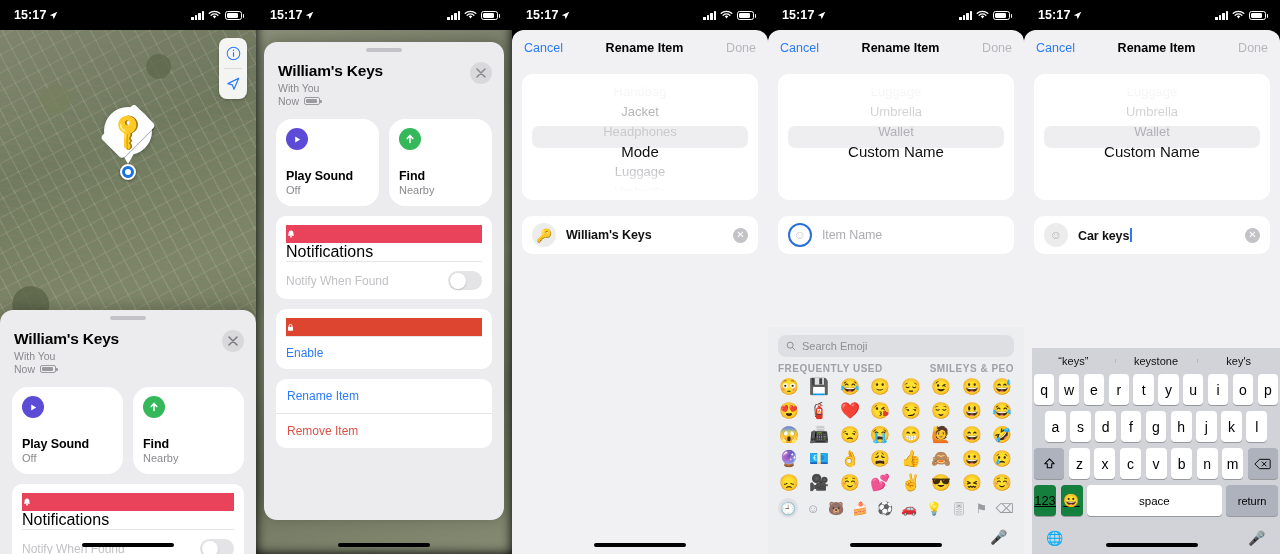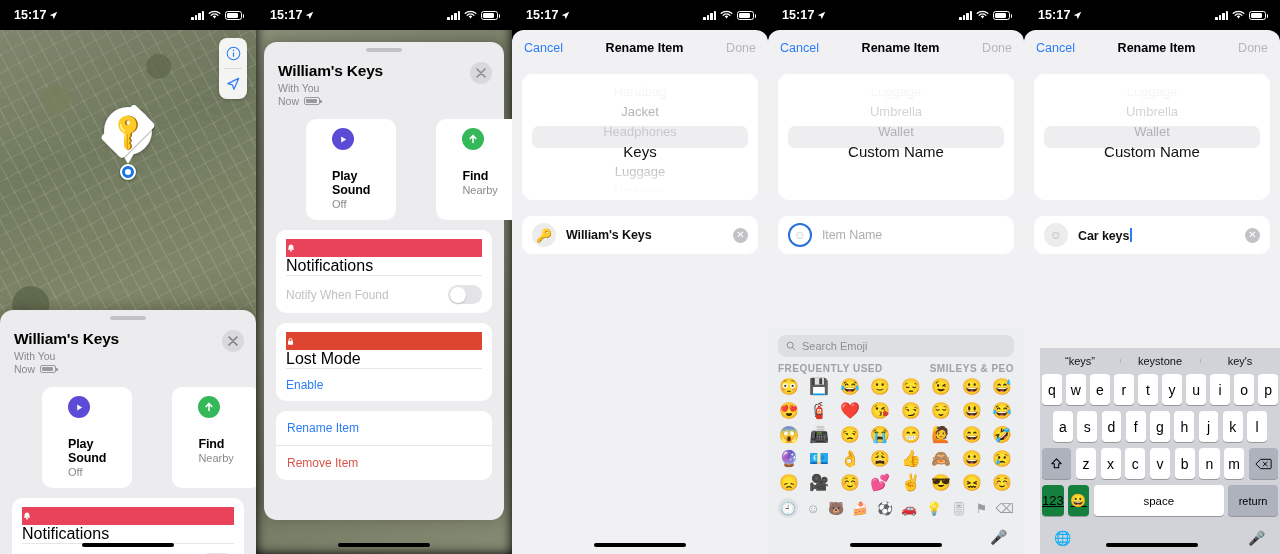--- a/index.html
+++ b/index.html
@@ -66,21 +66,21 @@
   .sheet-title{ font-size:15.5px; font-weight:700; color:#000; letter-spacing:-.2px;}
   .sheet-sub{ font-size:10.5px; color:#8a8a8e; margin-top:2px; }
   .sheet-sub2{ font-size:10.5px; color:#8a8a8e; margin-top:1px; display:flex; align-items:center; gap:5px;}
   .mini-batt{ width:16px;height:8px;border:1px solid #9b9b9f;border-radius:2px;position:relative;padding:1px;}
   .mini-batt::after{content:"";position:absolute;right:-2.5px;top:2px;width:1.4px;height:3px;background:#9b9b9f;border-radius:0 1px 1px 0;}
   .mini-batt b{display:block;height:100%;background:#9b9b9f;border-radius:1px;}
   .close-btn{ position:absolute; right:12px; top:10px; width:22px;height:22px;border-radius:50%;
     background:rgba(118,118,128,.16); display:flex;align-items:center;justify-content:center; cursor:pointer;}
 
   .cards-row{ display:flex; gap:10px; padding:8px 12px 0; }
-  .card{ flex:1; background:#fff; border-radius:10px; padding:9px 26px 10px; min-height:74px;margin-left:30px; }
+  .card{ flex:1; background:#fff; border-radius:16px; padding:9px 10px 10px; min-height:74px; }
   .card .badge{ width:22px;height:22px;border-radius:50%;display:flex;align-items:center;justify-content:center;margin-bottom:19px;}
   .badge.purple{background:#5b4bd6;} .badge.green{background:#34b85a;} .badge.red{background:#e8435a;} .badge.red2{background:#de4531;}
   .card .ctitle{ font-size:12.5px; font-weight:700; color:#000; letter-spacing:-.1px;}
   .card .csub{ font-size:11px; color:#8a8a8e; margin-top:1px;}
   .big-card{ margin:10px 12px 0; background:#fff; border-radius:10px; padding:9px 10px 0; }
   .big-card .crow{ display:flex; align-items:center; justify-content:space-between;
     border-top:1px solid #e6e6e8; padding:9px 0; }
   .big-card .crow .lbl{ font-size:12px; color:#c2c2c6; }
   .big-card .crow.link .lbl{ color:#2b7cf6; }
   .toggle{ width:34px;height:19px;border-radius:12px;background:#e4e4e6;position:relative;}
@@ -132,21 +132,21 @@
   .em-grid{ display:grid; grid-template-columns:repeat(8,1fr); gap:2px 0; padding:2px 6px 0; }
   .em-grid div{ font-size:16px; text-align:center; line-height:22px; cursor:pointer;}
   .em-cats{ display:flex; align-items:center; justify-content:space-between; padding:4px 10px 2px; }
   .em-cats span{ font-size:13px; color:#8e8e93; cursor:pointer; opacity:.85;}
   .em-cats span.active{ background:rgba(118,118,128,.14); border-radius:50%; width:20px;height:20px;
     display:flex;align-items:center;justify-content:center; color:#3c3c43;}
   .mic-row{ height:34px; display:flex; align-items:center; justify-content:flex-end; padding:0 16px;}
   .mic-row span{ font-size:14px; color:#5a5a5f;}
 
   
-  .kbq{ position:absolute; left:16px; right:0; bottom:0; background:#d1d3d9; z-index:30; }
+  .kbq{ position:absolute; left:8px; right:0; bottom:0; background:#d1d3d9; z-index:30; }
   .sugg{ height:26px; display:flex; align-items:center; }
   .sugg .s{ flex:1; text-align:center; font-size:11px; color:#111; position:relative; cursor:pointer;}
   .sugg .s + .s::before{ content:""; position:absolute; left:0; top:4px; bottom:4px; width:1px; background:rgba(0,0,0,.13);}
   .krow{ display:flex; justify-content:center; gap:4.5px; margin-bottom:6px; padding:0 2px;}
   .key{ background:#fff; border-radius:4px; height:31px; flex:1; display:flex; align-items:center;
     justify-content:center; font-size:14px; color:#000; box-shadow:0 1px 0 rgba(0,0,0,.28); cursor:pointer;}
   .krow.r2{ padding:0 13px; }
   .krow.r3{ padding:0 2px; }
   .key.wide{ flex:1.45; background:#adb2bd; }
   .key.space{ flex:5.2; font-size:11.5px; }
@@ -347,21 +347,20 @@
           <span class="toggle"></span>
         </div>
       </div>
       <div class="big-card">
         <div class="badge red2">
           <svg width="9" height="9" viewBox="0 0 10 10">
               <rect x="2.2" y="4.3" width="5.6" height="4.4" rx="1" fill="#fff"></rect>
               <path d="M3.4 4.3V3.2a1.6 1.6 0 0 1 3.2 0v1.1" fill="none" stroke="#fff" stroke-width="1.1"></path>
             </svg>
         </div>
-        <div class="ctitle">Lost Mode</div>
         <div class="crow link">
           <span class="lbl">Enable</span>
         </div>
       </div>
       <div class="list-card">
         <div class="li">Rename Item</div>
         <div class="li danger">Remove Item</div>
       </div>
     </div>
     <div class="homebar"></div>
@@ -398,21 +397,21 @@
         <span class="n-left">Cancel</span>
         <span class="n-title">Rename Item</span>
         <span class="n-right">Done</span>
       </div>
       <div class="picker">
         <div class="hilite" style="top:52px"></div>
         <div class="wheel" style="padding-top:8px">
           <div class="opt" style="opacity:.18">Handbag</div>
           <div class="opt" style="opacity:.75">Jacket</div>
           <div class="opt" style="opacity:.45">Headphones</div>
-          <div class="opt sel">Keys</div>
+          <div class="opt sel">Mode</div>
           <div class="opt" style="opacity:.75">Luggage</div>
           <div class="opt" style="opacity:.45">Umbrella</div>
 
         </div>
         <div class="fade-top"></div>
         <div class="fade-bot"></div>
       </div>
       <div class="namefield">
         <span class="nf-icon">🔑</span>
         <span class="nf-text">William's Keys</span>

